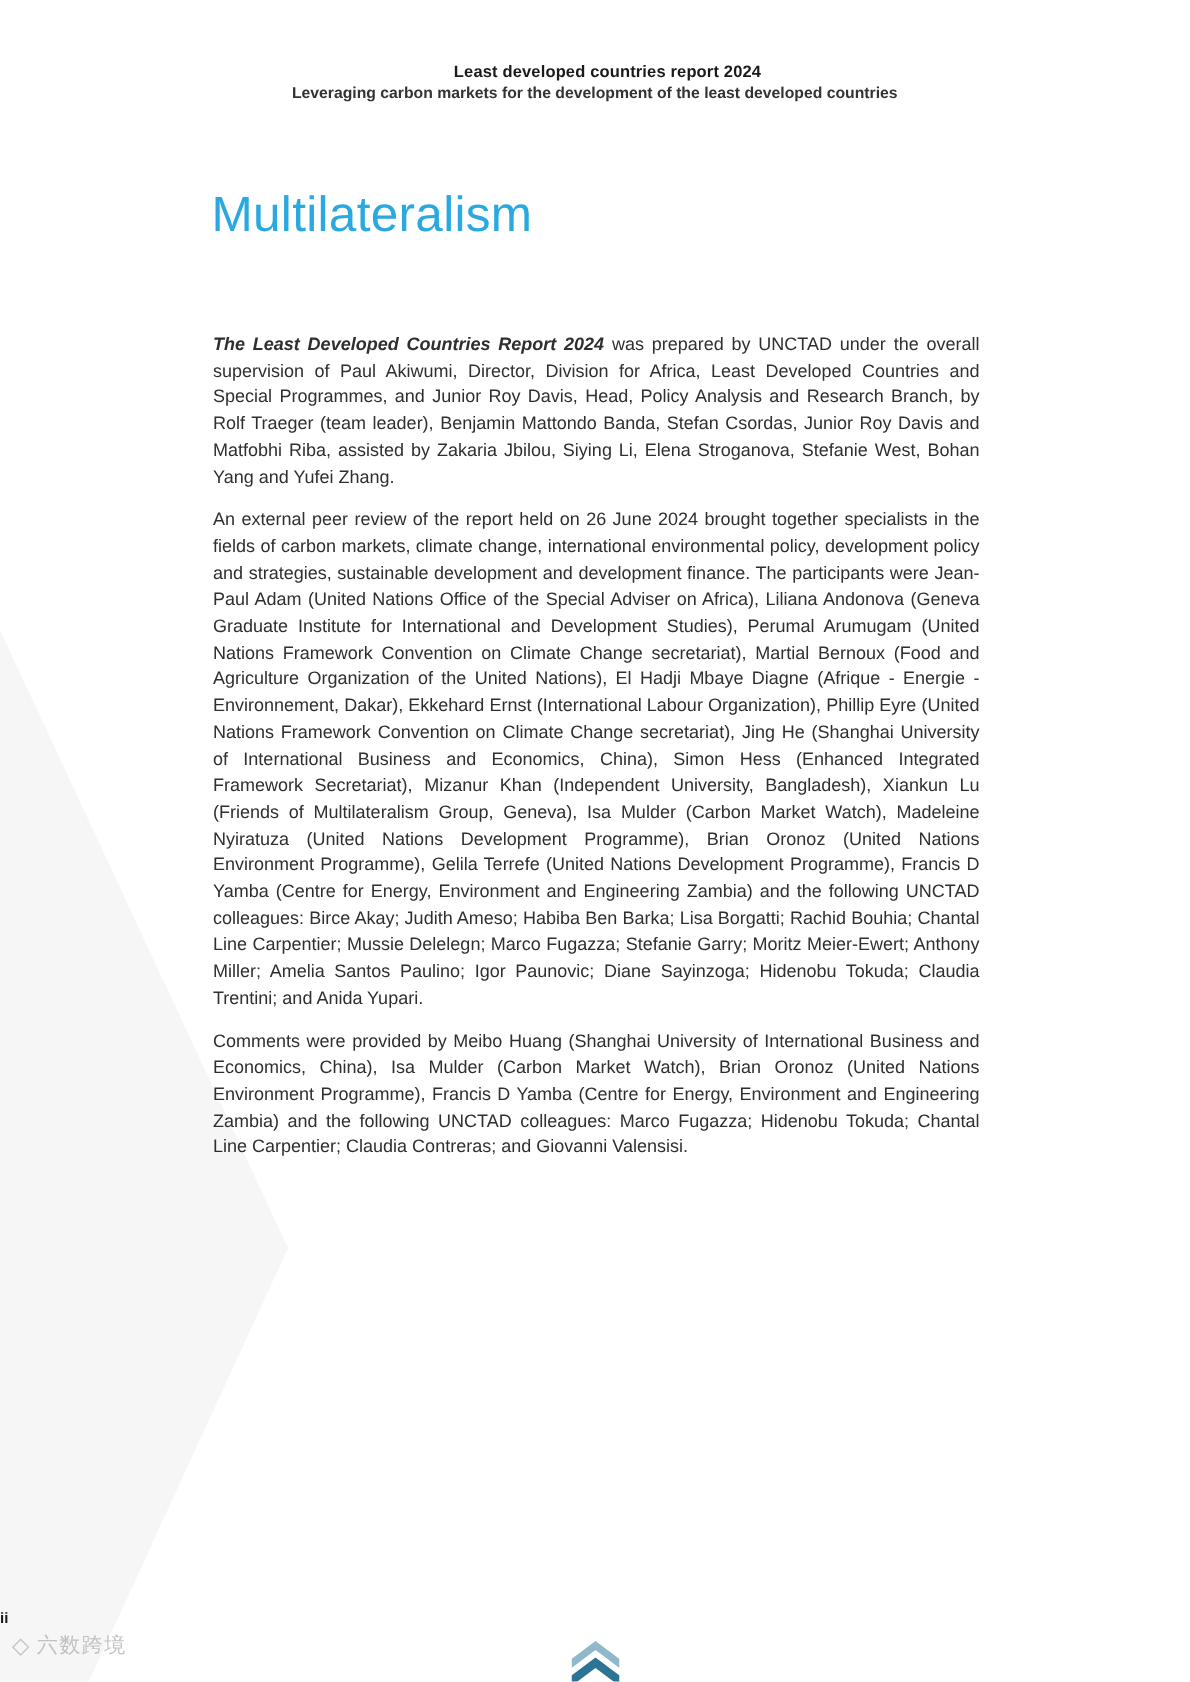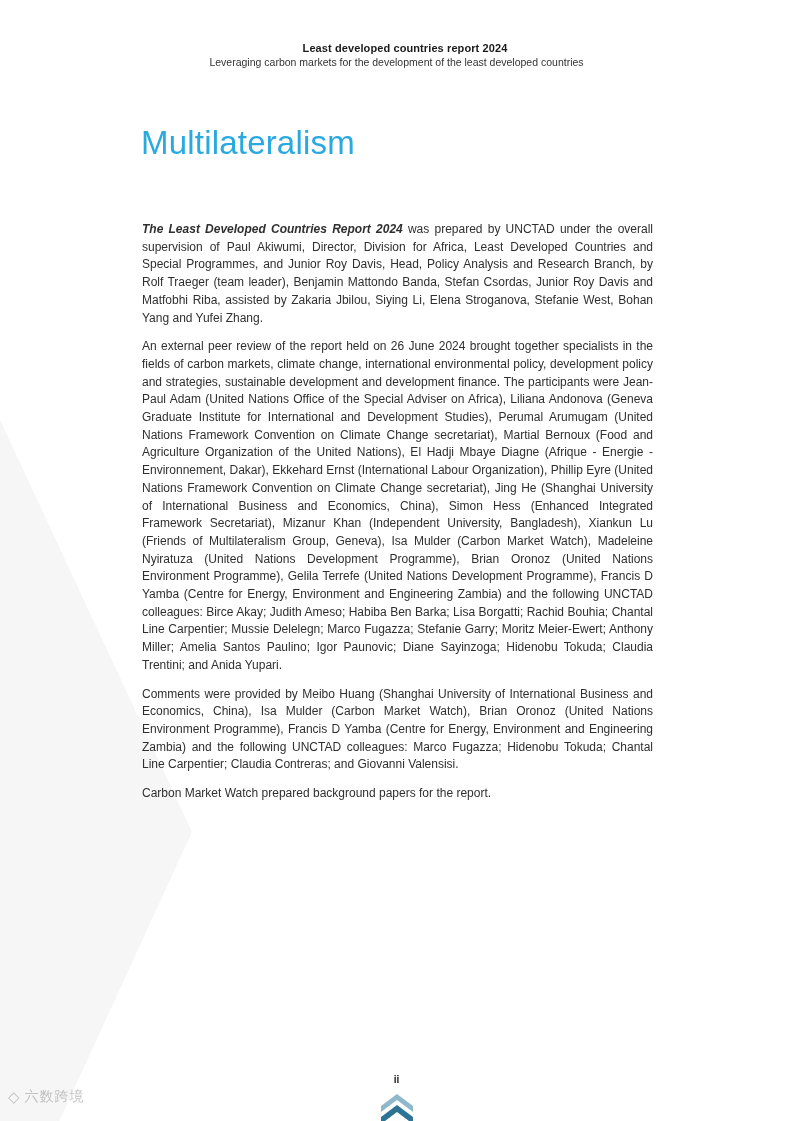--- a/index.html
+++ b/index.html
@@ -28,20 +28,21 @@
     font-size: 11px;
     font-weight: bold;
     color: #1a1a1a;
     letter-spacing: 0.1px;
     padding-left: 17px;
   }
   .page-header .report-subtitle {
     font-size: 10.5px;
     color: #333333;
     margin-top: 2px;
+    font-weight: bold;
   }
   h1.heading {
     position: absolute;
     top: 124px; left: 141px;
     margin: 0;
     font-size: 33px;
     font-weight: 400;
     color: #29a9e0;
     letter-spacing: 0.2px;
   }
@@ -52,21 +53,20 @@
     font-size: 12px;
     line-height: 17.7px;
     text-align: justify;
     color: #2f2f2f;
   }
   .content p { margin: 0 0 11px 0; }
   .content em { font-style: italic; font-weight: bold; }
   .page-number {
     position: absolute;
     top: 1074px; left: 0; right: 0;
-    text-align: center;
     font-size: 10px;
     font-weight: bold;
     color: #1a1a1a;
   }
   .chevron-logo {
     position: absolute;
     top: 1094px;
     left: 381px;
     width: 32px;
     height: 30px;
@@ -98,21 +98,20 @@
     <div class="report-title">Least developed countries report 2024</div>
     <div class="report-subtitle">Leveraging carbon markets for the development of the least developed countries</div>
   </header>
 
   <h1 class="heading">Multilateralism</h1>
 
   <main class="content">
     <p><em>The Least Developed Countries Report 2024</em><span> was prepared by UNCTAD under the overall supervision of Paul Akiwumi, Director, Division for Africa, Least Developed Countries and Special Programmes, and Junior Roy Davis, Head, Policy Analysis and Research Branch, by Rolf Traeger (team leader), Benjamin Mattondo Banda, Stefan Csordas, Junior Roy Davis and Matfobhi Riba, assisted by Zakaria Jbilou, Siying Li, Elena Stroganova, Stefanie West, Bohan Yang and Yufei Zhang.</span></p>
     <p>An external peer review of the report held on 26 June 2024 brought together specialists in the fields of carbon markets, climate change, international environmental policy, development policy and strategies, sustainable development and development finance. The participants were Jean-Paul Adam (United Nations Office of the Special Adviser on Africa), Liliana Andonova (Geneva Graduate Institute for International and Development Studies), Perumal Arumugam (United Nations Framework Convention on Climate Change secretariat), Martial Bernoux (Food and Agriculture Organization of the United Nations), El Hadji Mbaye Diagne (Afrique - Energie - Environnement, Dakar), Ekkehard Ernst (International Labour Organization), Phillip Eyre (United Nations Framework Convention on Climate Change secretariat), Jing He (Shanghai University of International Business and Economics, China), Simon Hess (Enhanced Integrated Framework Secretariat), Mizanur Khan (Independent University, Bangladesh), Xiankun Lu (Friends of Multilateralism Group, Geneva), Isa Mulder (Carbon Market Watch), Madeleine Nyiratuza (United Nations Development Programme), Brian Oronoz (United Nations Environment Programme), Gelila Terrefe (United Nations Development Programme), Francis D Yamba (Centre for Energy, Environment and Engineering Zambia) and the following UNCTAD colleagues: Birce Akay; Judith Ameso; Habiba Ben Barka; Lisa Borgatti; Rachid Bouhia; Chantal Line Carpentier; Mussie Delelegn; Marco Fugazza; Stefanie Garry; Moritz Meier-Ewert; Anthony Miller; Amelia Santos Paulino; Igor Paunovic; Diane Sayinzoga; Hidenobu Tokuda; Claudia Trentini; and Anida Yupari.</p>
     <p>Comments were provided by Meibo Huang (Shanghai University of International Business and Economics, China), Isa Mulder (Carbon Market Watch), Brian Oronoz (United Nations Environment Programme), Francis D Yamba (Centre for Energy, Environment and Engineering Zambia) and the following UNCTAD colleagues: Marco Fugazza; Hidenobu Tokuda; Chantal Line Carpentier; Claudia Contreras; and Giovanni Valensisi.</p>
-    <p>Carbon Market Watch prepared background papers for the report.</p>
   </main>
 
   <div class="page-number">ii</div>
 
   <svg class="chevron-logo" viewBox="0 0 32 30" xmlns="http://www.w3.org/2000/svg">
     <path d="M16 0 L32 12 L32 18 L16 6 L0 18 L0 12 Z" fill="#8fb9cb"></path>
     <path d="M16 11 L32 23 L32 30 L16 18 L0 30 L0 23 Z" fill="#2d7396"></path>
   </svg>
 
   <div class="watermark">

